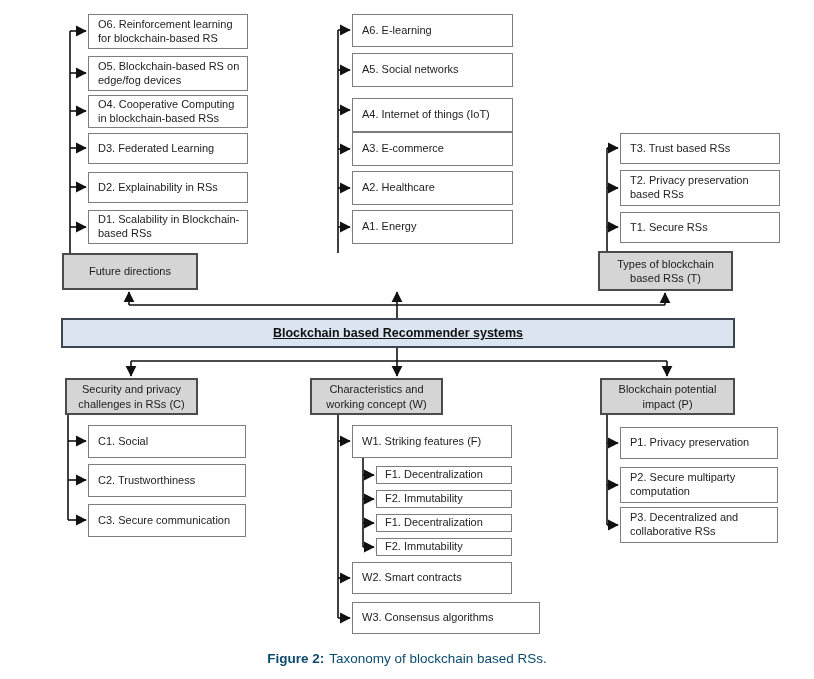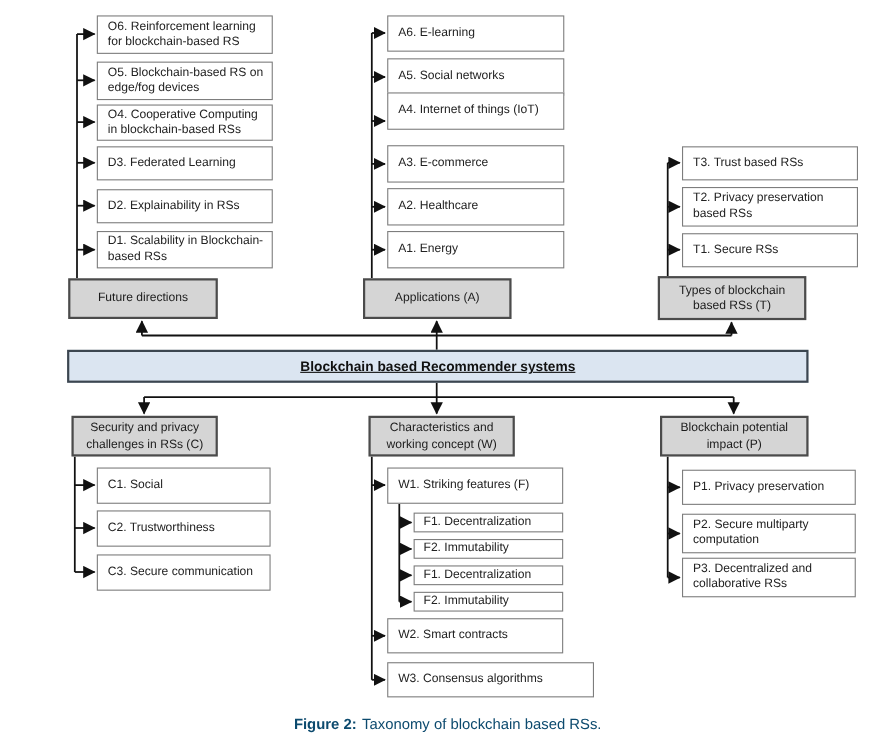--- a/index.html
+++ b/index.html
@@ -130,39 +130,38 @@
   <div class="node" style="left:88px;top:14px;width:160px;height:35px">O6. Reinforcement learning for blockchain-based RS</div>
   <div class="node" style="left:88px;top:56px;width:160px;height:35px">O5. Blockchain-based RS on edge/fog devices</div>
   <div class="node" style="left:88px;top:95px;width:160px;height:33px">O4. Cooperative Computing in blockchain-based RSs</div>
   <div class="node" style="left:88px;top:133px;width:160px;height:31px">D3. Federated Learning</div>
   <div class="node" style="left:88px;top:172px;width:160px;height:31px">D2. Explainability in RSs</div>
   <div class="node" style="left:88px;top:210px;width:160px;height:34px">D1. Scalability in Blockchain-based RSs</div>
   <div class="category" style="left:62px;top:253px;width:136px;height:37px">Future directions</div>
 
   <div class="node" style="left:352px;top:14px;width:161px;height:33px">A6. E-learning</div>
   <div class="node" style="left:352px;top:53px;width:161px;height:34px">A5. Social networks</div>
-  <div class="node" style="left:352px;top:84px;width:161px;height:34px">A4. Internet of things (IoT)</div>
+  <div class="node" style="left:352px;top:98px;width:161px;height:34px">A4. Internet of things (IoT)</div>
   <div class="node" style="left:352px;top:132px;width:161px;height:34px">A3. E-commerce</div>
   <div class="node" style="left:352px;top:171px;width:161px;height:34px">A2. Healthcare</div>
   <div class="node" style="left:352px;top:210px;width:161px;height:34px">A1. Energy</div>
-  <div class="category" style="left:330px;top:253px;width:135px;height:37px">Applications (A)</div>
 
   <div class="node" style="left:620px;top:133px;width:160px;height:31px">T3. Trust based RSs</div>
   <div class="node" style="left:620px;top:170px;width:160px;height:36px">T2. Privacy preservation based RSs</div>
   <div class="node" style="left:620px;top:212px;width:160px;height:31px">T1. Secure RSs</div>
   <div class="category" style="left:598px;top:251px;width:135px;height:40px">Types of blockchain based RSs (T)</div>
 
   <div class="root" style="left:61px;top:318px;width:674px;height:30px">Blockchain based Recommender systems</div>
 
   <div class="category" style="left:65px;top:378px;width:133px;height:37px">Security and privacy challenges in RSs (C)</div>
   <div class="node" style="left:88px;top:425px;width:158px;height:33px">C1. Social</div>
   <div class="node" style="left:88px;top:464px;width:158px;height:33px">C2. Trustworthiness</div>
   <div class="node" style="left:88px;top:504px;width:158px;height:33px">C3. Secure communication</div>
 
-  <div class="category" style="left:335px;top:378px;width:133px;height:37px">Characteristics and working concept (W)</div>
+  <div class="category" style="left:310px;top:378px;width:133px;height:37px">Characteristics and working concept (W)</div>
   <div class="node" style="left:352px;top:425px;width:160px;height:33px">W1. Striking features (F)</div>
   <div class="node small" style="left:376px;top:466px;width:136px;height:18px">F1. Decentralization</div>
   <div class="node small" style="left:376px;top:490px;width:136px;height:18px">F2. Immutability</div>
   <div class="node small" style="left:376px;top:514px;width:136px;height:18px">F1. Decentralization</div>
   <div class="node small" style="left:376px;top:538px;width:136px;height:18px">F2. Immutability</div>
   <div class="node" style="left:352px;top:562px;width:160px;height:32px">W2. Smart contracts</div>
   <div class="node" style="left:352px;top:602px;width:188px;height:32px">W3. Consensus algorithms</div>
 
   <div class="category" style="left:600px;top:378px;width:135px;height:37px">Blockchain potential impact (P)</div>
   <div class="node" style="left:620px;top:427px;width:158px;height:32px">P1. Privacy preservation</div>

